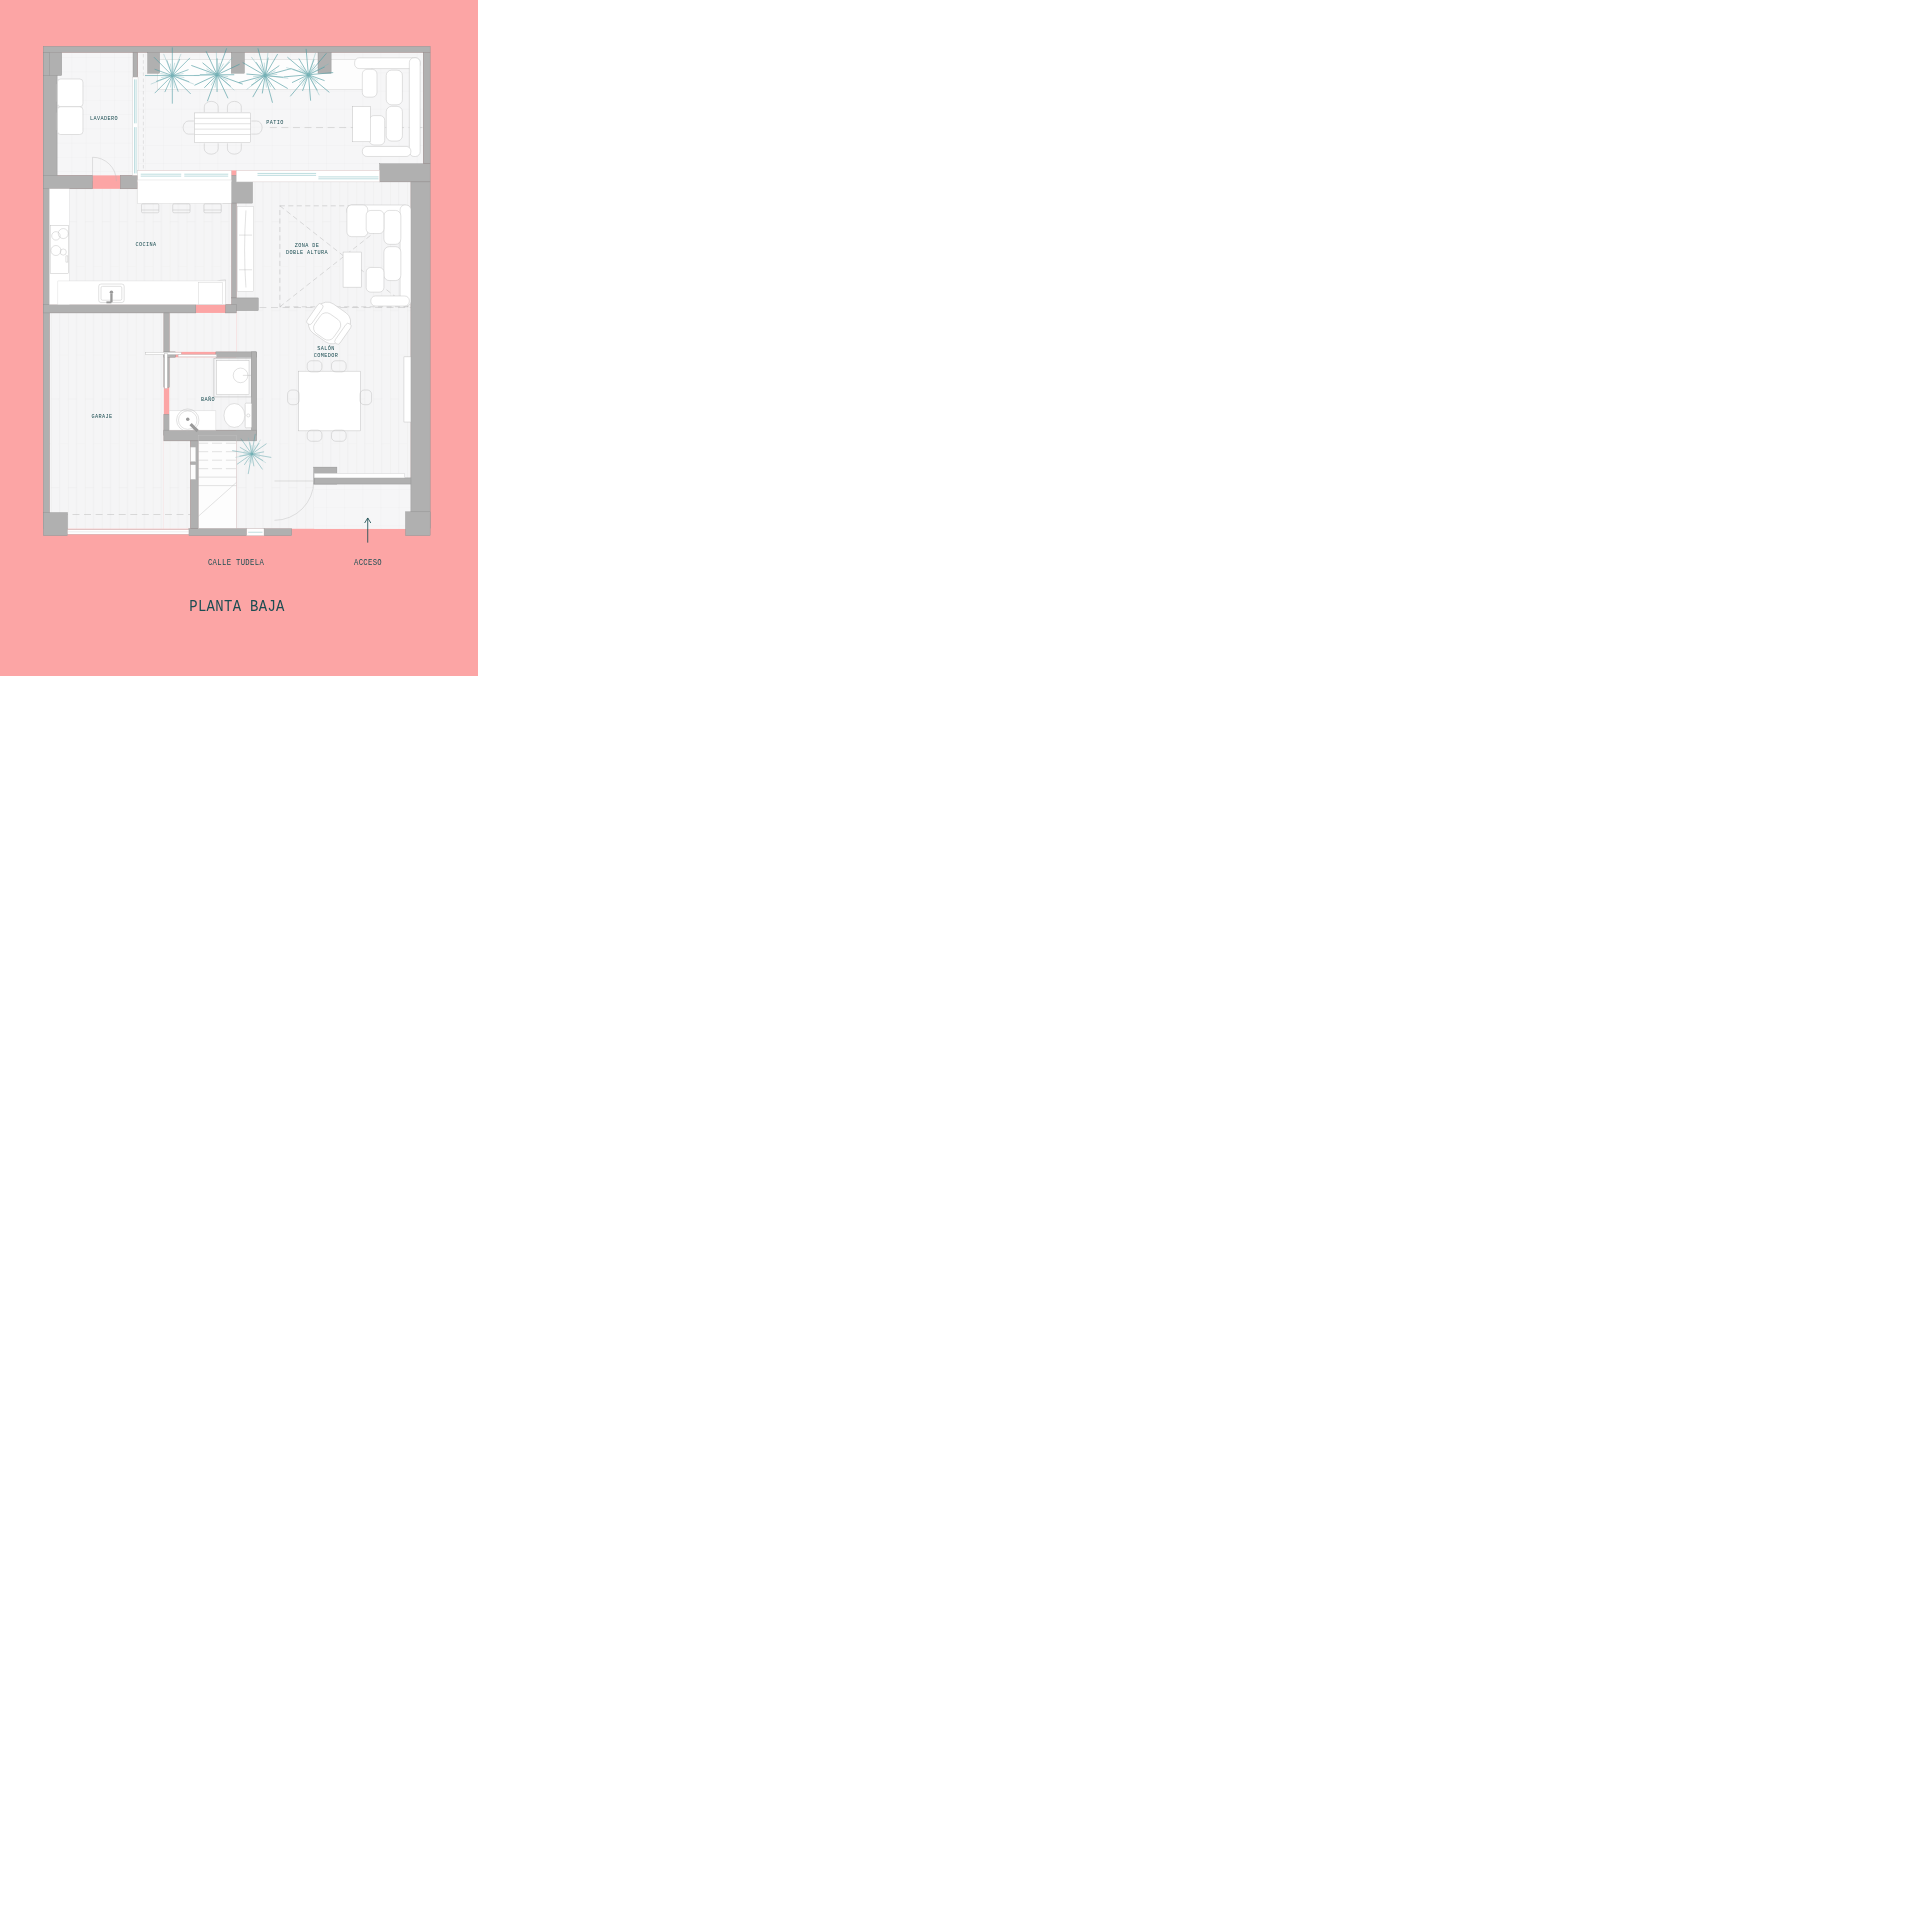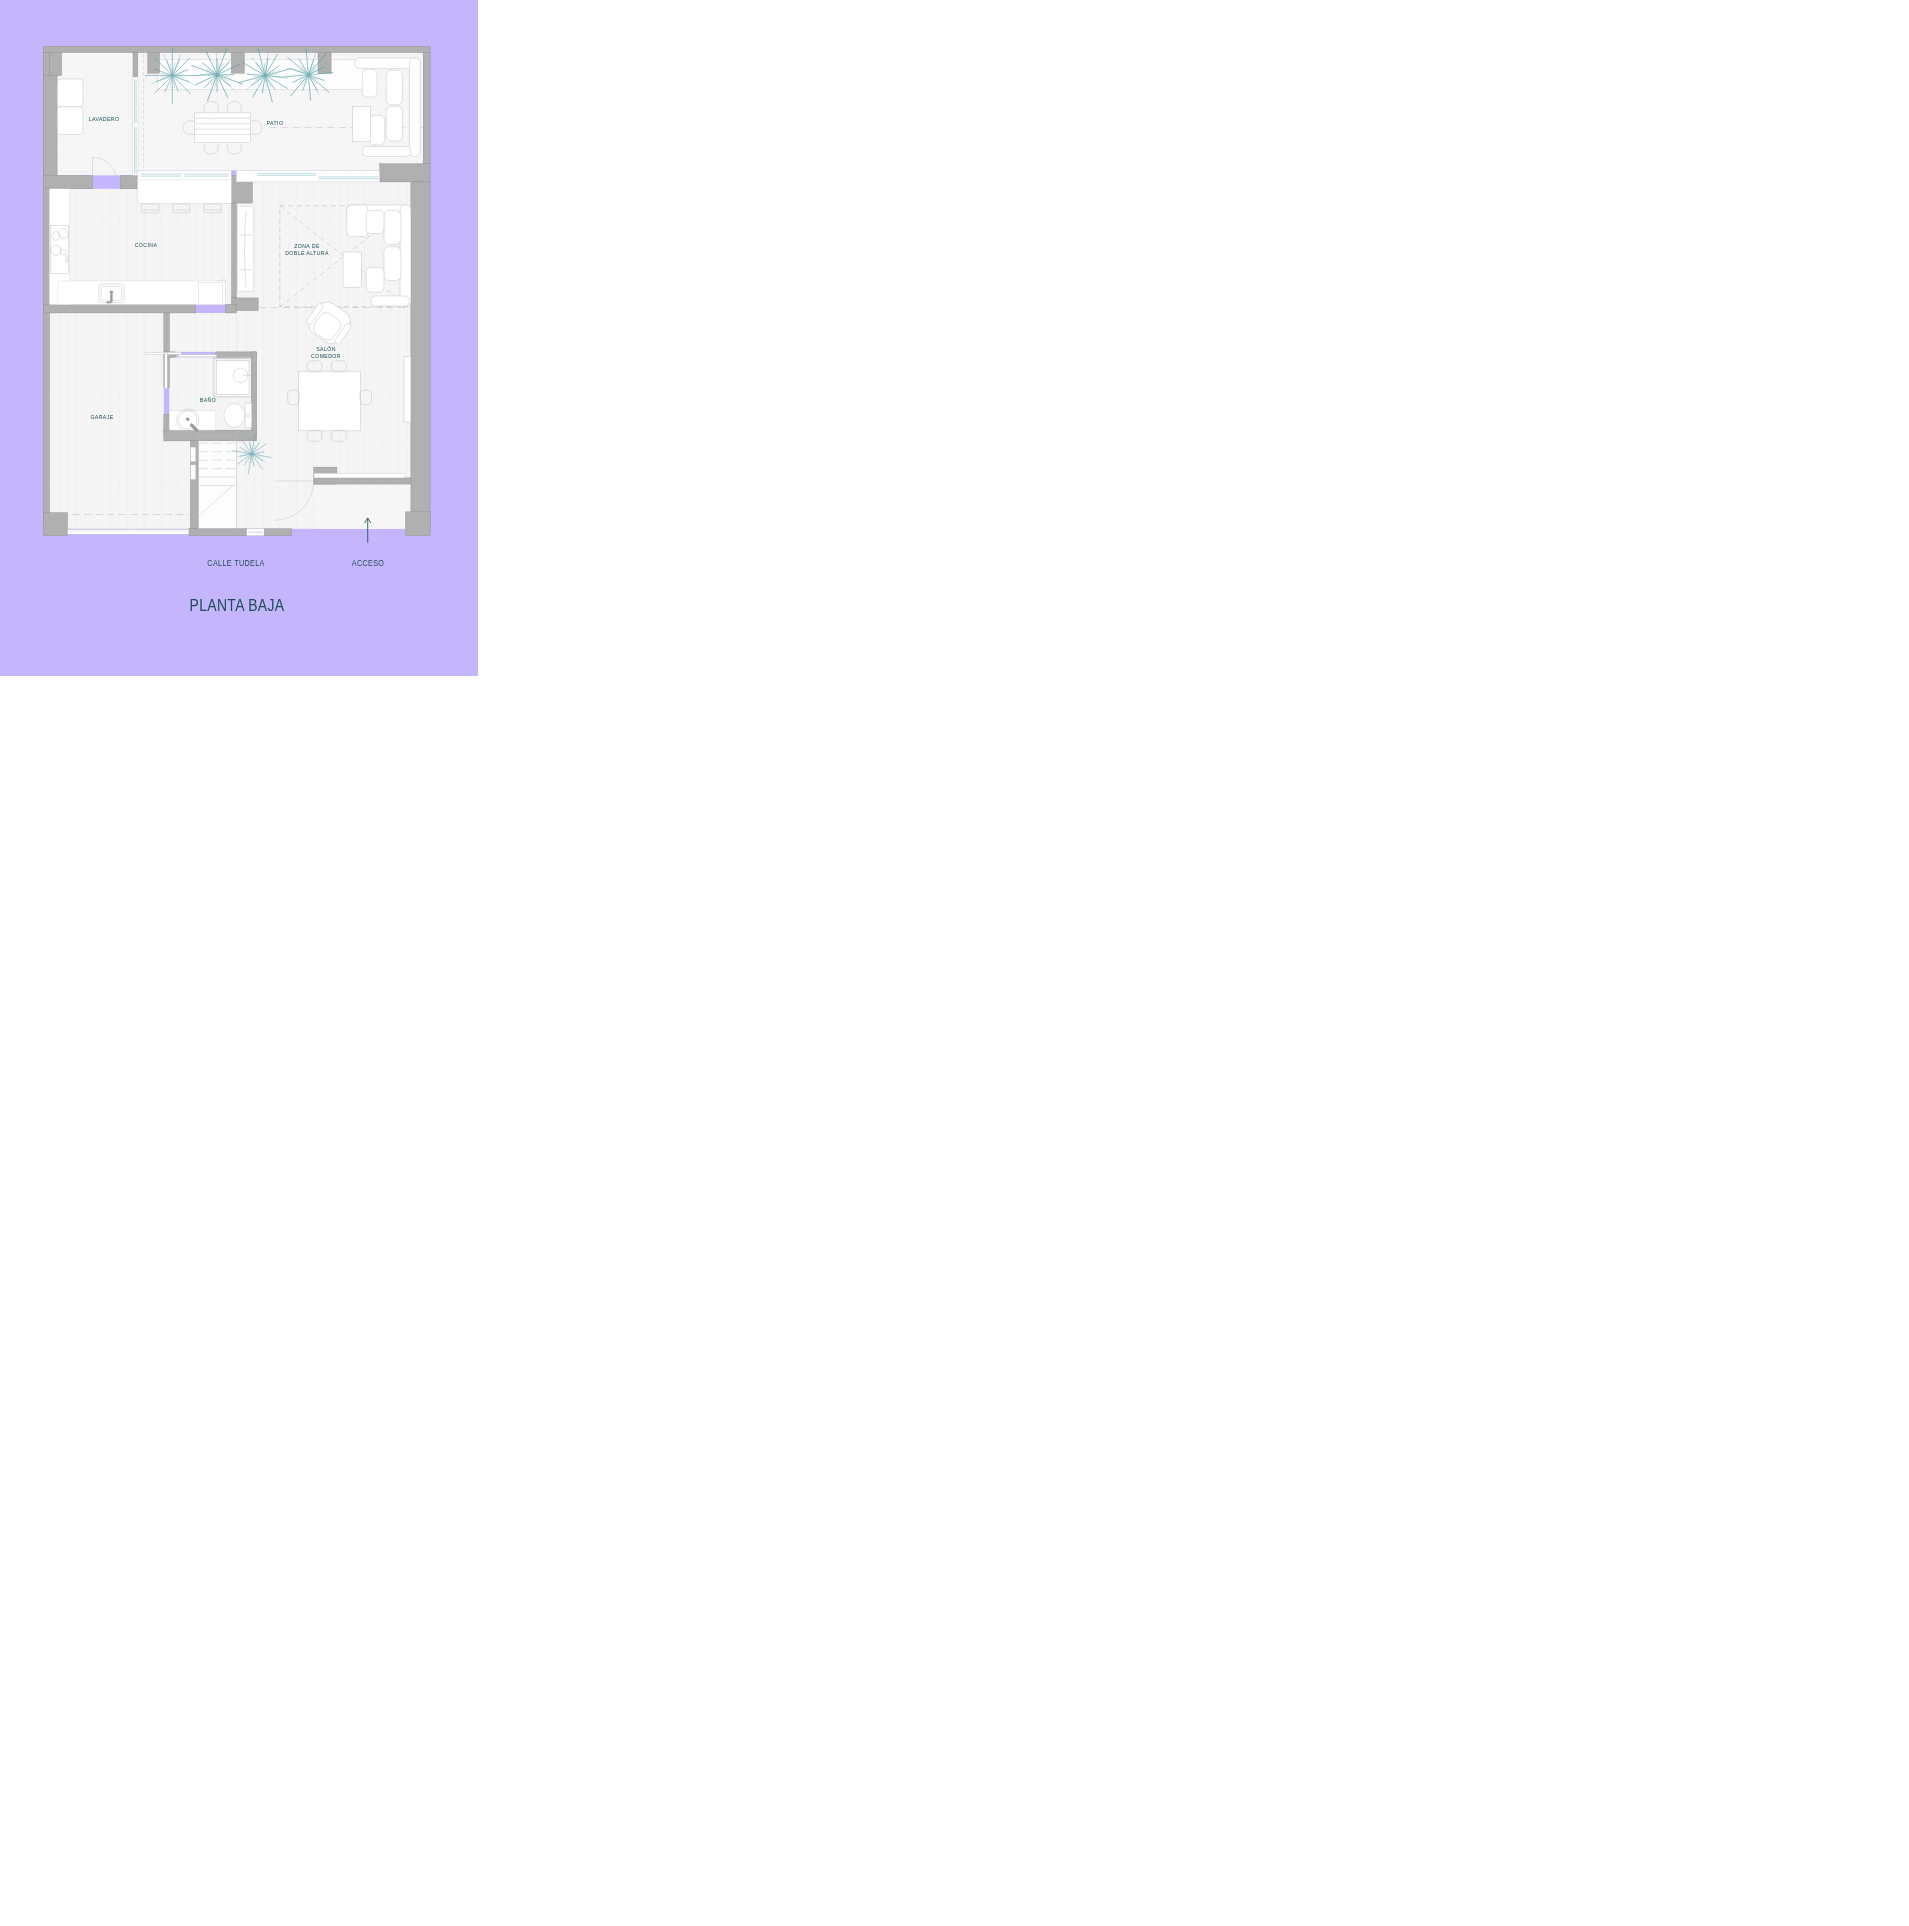--- a/index.html
+++ b/index.html
@@ -1,17 +1,17 @@
 <!DOCTYPE html>
 <html style="font-size:6.2px"><head>
 <meta charset="utf-8">
 <style>
   html,body{margin:0;padding:0;background:#ffffff;}
-  .page{position:relative;width:478px;height:676px;background:#c4b5fd;overflow:hidden;
-        font-family:Liberation Sans, sans-serif;}
+  .page{position:relative;width:478px;height:676px;background:#fca5a5;overflow:hidden;
+        font-family:Liberation Mono, monospace;}
   .plan-svg{position:absolute;left:0;top:0;}
   .lbl{position:absolute;transform:translate(-50%,-50%);color:#1b4d52;font-size:5.2px;
        letter-spacing:0.4px;white-space:nowrap;text-align:center;line-height:1.35;}
   .lbl-big{position:absolute;transform:translate(-50%,-50%) scale(0.85,1);color:#1b4d52;
        font-size:8.5px;letter-spacing:0.4px;white-space:nowrap;}
   .lbl-title{position:absolute;transform:translate(-50%,-50%) scale(0.82,1);color:#1b4d52;
        font-size:17px;letter-spacing:0.4px;white-space:nowrap;}
 </style>
 </head>
 <body>

